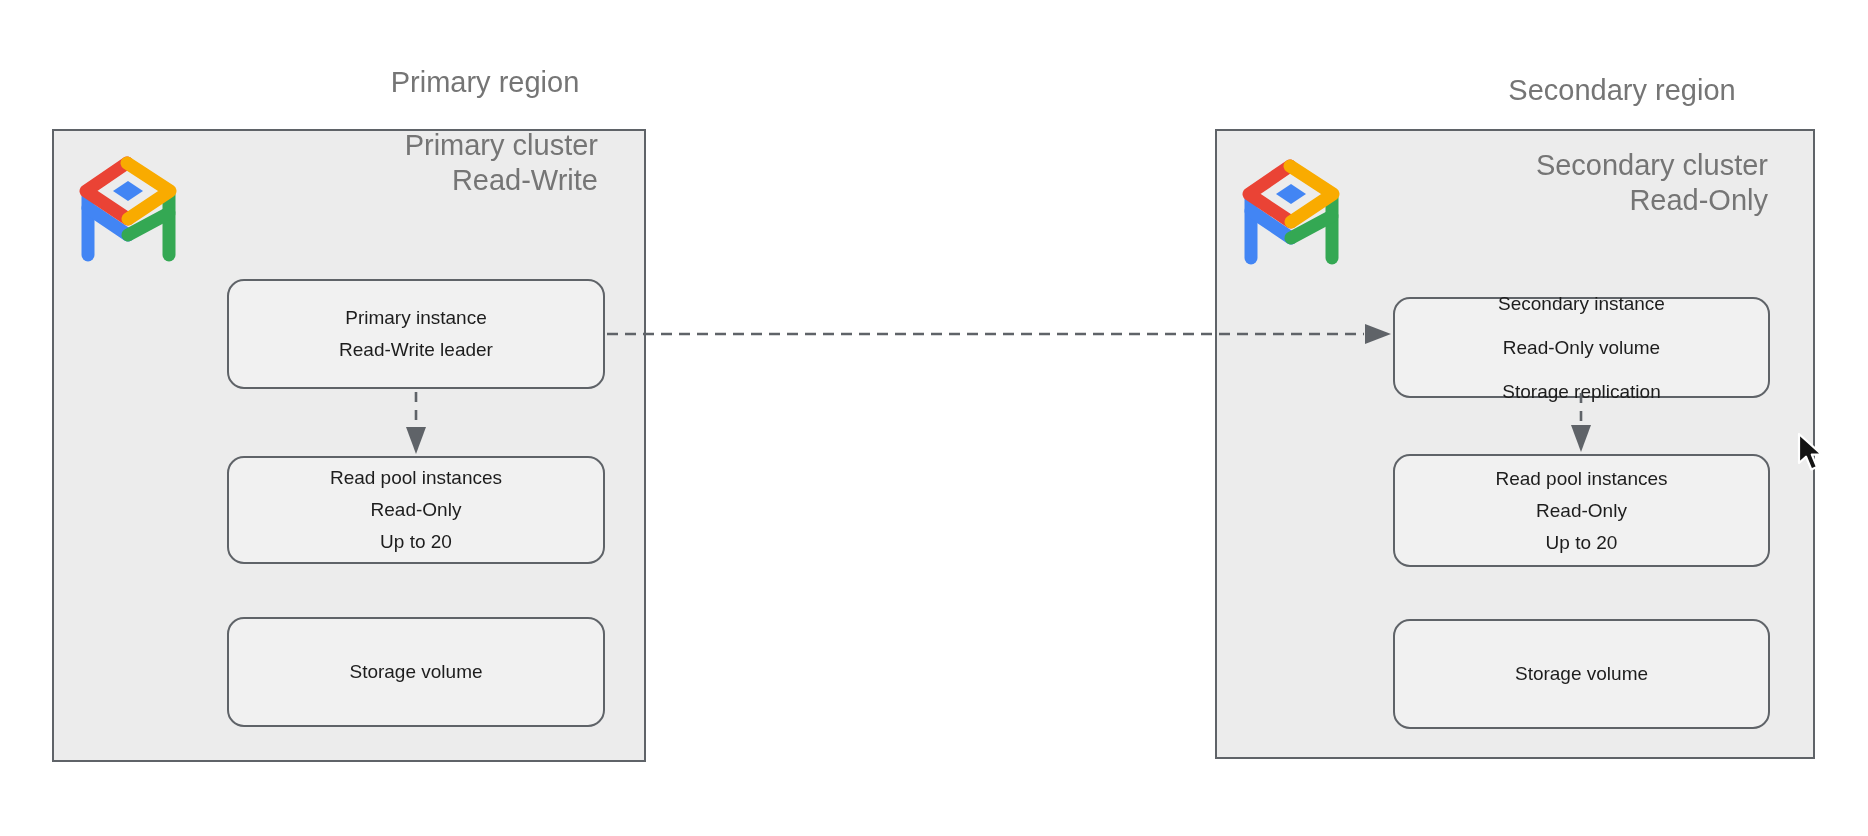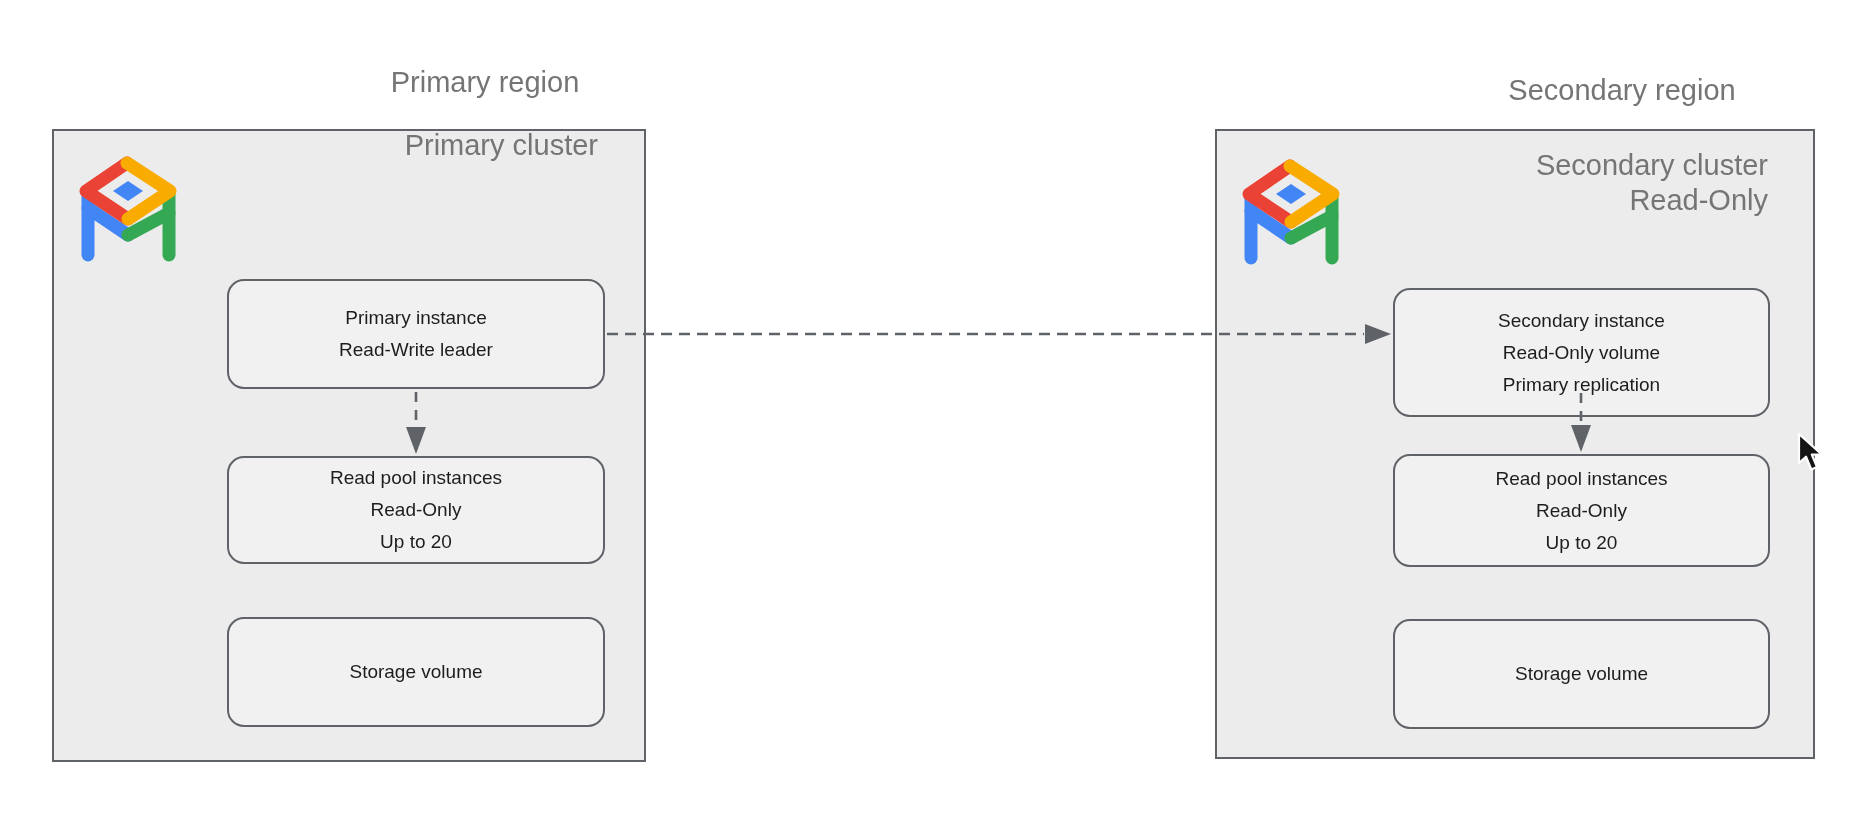--- a/index.html
+++ b/index.html
@@ -51,20 +51,21 @@
       <line x1="9" y1="52" x2="49" y2="79" stroke="#4285F4" stroke-linecap="round"></line>
       <line x1="49" y1="79" x2="90" y2="57" stroke="#34A853" stroke-linecap="round"></line>
       <polyline points="49,63 7,35 48,7" stroke="#EA4335" stroke-linejoin="round" stroke-linecap="round"></polyline>
       <polyline points="48,7 91,35 49,63" stroke="#F9AB00" stroke-linejoin="round" stroke-linecap="round"></polyline>
     </g>
     <polygon points="49,25 64,35 49,45 34,35" fill="#4285F4"></polygon>
   </svg>
 
   <div class="cluster-heading" style="left:278px;top:104px;width:320px;">
     <div>Primary cluster</div>
+    <div>Read-Write</div>
   </div>
 
   <div class="node" style="left:227px;top:255px;width:378px;height:110px;">
     <div>Primary instance</div>
     <div>Read-Write leader</div>
   </div>
 
   <div class="node" style="left:227px;top:432px;width:378px;height:108px;">
     <div>Read pool instances</div>
     <div>Read-Only</div>
@@ -87,24 +88,24 @@
       <polyline points="48,7 91,35 49,63" stroke="#F9AB00" stroke-linejoin="round" stroke-linecap="round"></polyline>
     </g>
     <polygon points="49,25 64,35 49,45 34,35" fill="#4285F4"></polygon>
   </svg>
 
   <div class="cluster-heading" style="left:1448px;top:124px;width:320px;">
     <div>Secondary cluster</div>
     <div>Read-Only</div>
   </div>
 
-  <div class="node" style="left:1393px;top:264px;width:377px;height:129px;">
+  <div class="node" style="left:1393px;top:273px;width:377px;height:101px;gap:12px;">
     <div>Secondary instance</div>
     <div>Read-Only volume</div>
-    <div>Primary replication</div>
+    <div>Storage replication</div>
   </div>
 
   <div class="node" style="left:1393px;top:430px;width:377px;height:113px;">
     <div>Read pool instances</div>
     <div>Read-Only</div>
     <div>Up to 20</div>
   </div>
 
   <div class="node" style="left:1393px;top:595px;width:377px;height:110px;">
     <div>Storage volume</div>

